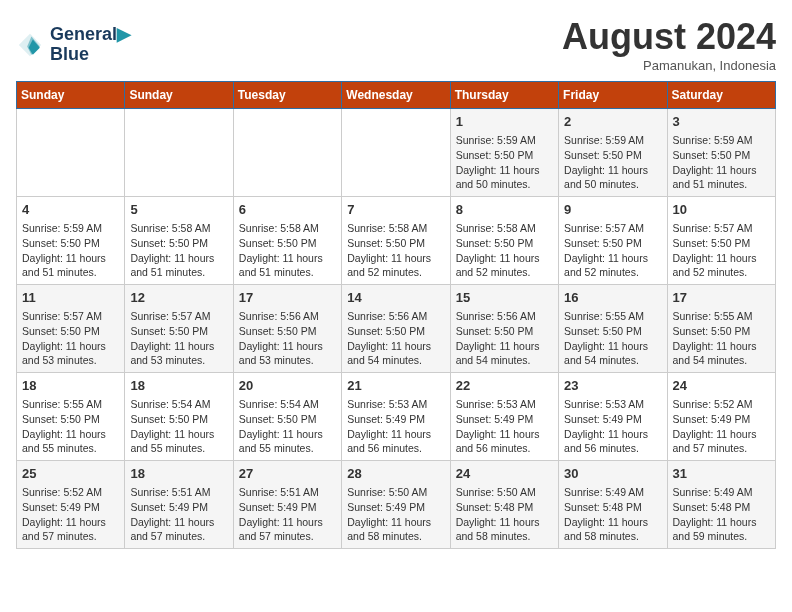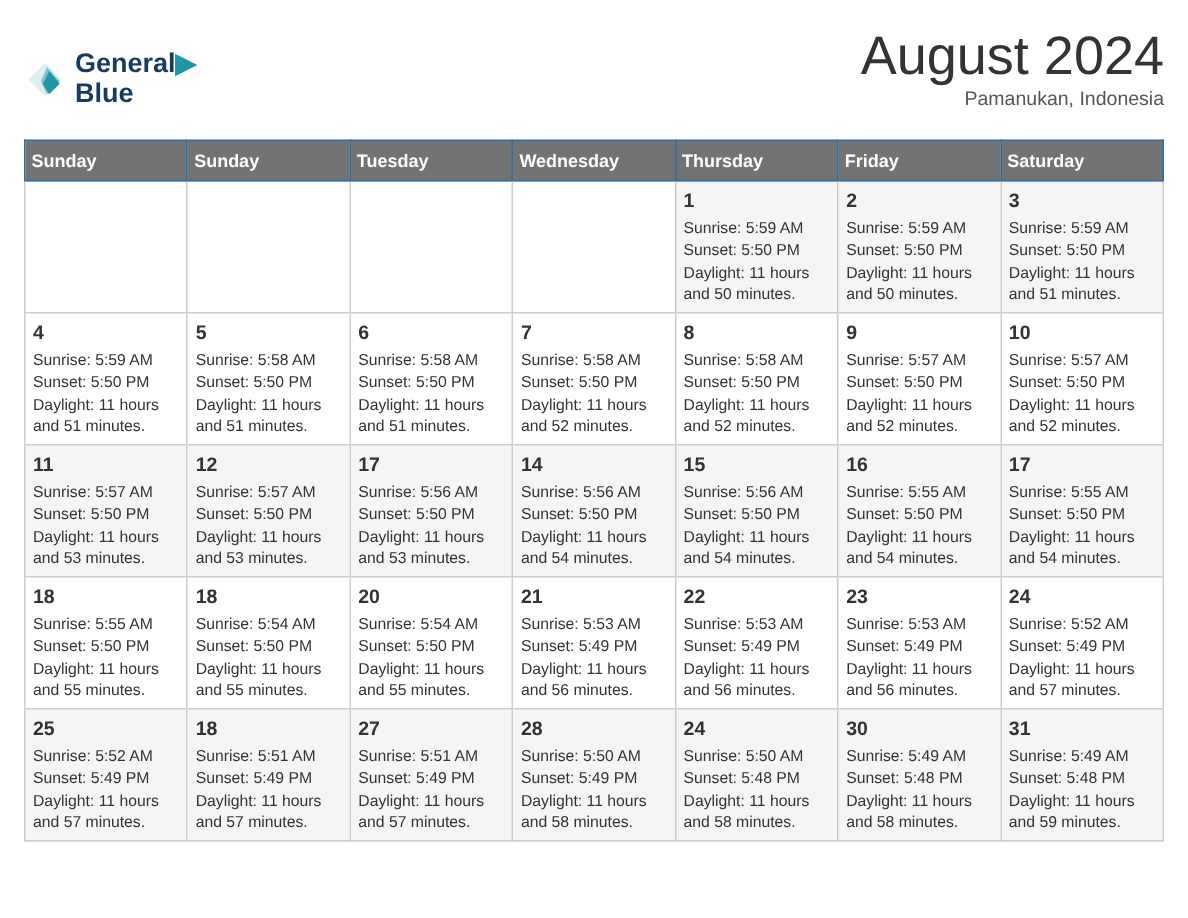--- a/index.html
+++ b/index.html
@@ -6,22 +6,22 @@
     body {
       font-family: Arial, sans-serif;
       background: #fff;
       width: 792px;
       min-height: 612px;
       padding: 16px;
     }
     .header {
       display: flex;
       justify-content: space-between;
-      align-items: flex-end;
-      margin-bottom: 20px;
+      align-items: center;
+      margin-bottom: 8px;
     }
     .logo {
       display: flex;
       align-items: center;
       gap: 6px;
     }
     .logo-text {
       font-size: 18px;
       font-weight: bold;
       color: #1a3a5c;
@@ -32,34 +32,34 @@
     }
     .logo-icon {
       width: 28px;
       height: 28px;
     }
     .title-block {
       text-align: right;
     }
     .month-title {
       font-size: 36px;
-      font-weight: normal;
+      font-weight: bold;
       color: #333;
     }
     .subtitle {
       font-size: 13px;
       color: #555;
     }
     table {
       width: 100%;
       border-collapse: collapse;
       font-size: 11px;
     }
     thead tr th {
-      background: #737373;
+      background: #c2410c;
       color: #fff;
       padding: 6px 4px;
       text-align: left;
       font-size: 12px;
       font-weight: bold;
       border: 1px solid #2e6da4;
     }
     tbody tr td {
       border: 1px solid #ccc;
       vertical-align: top;

